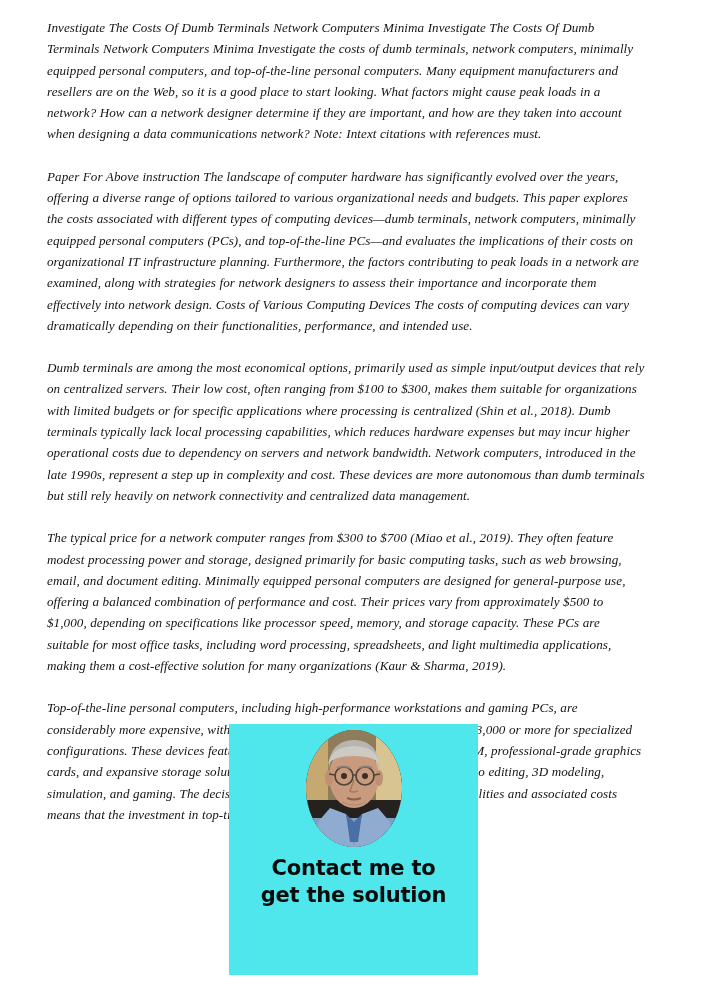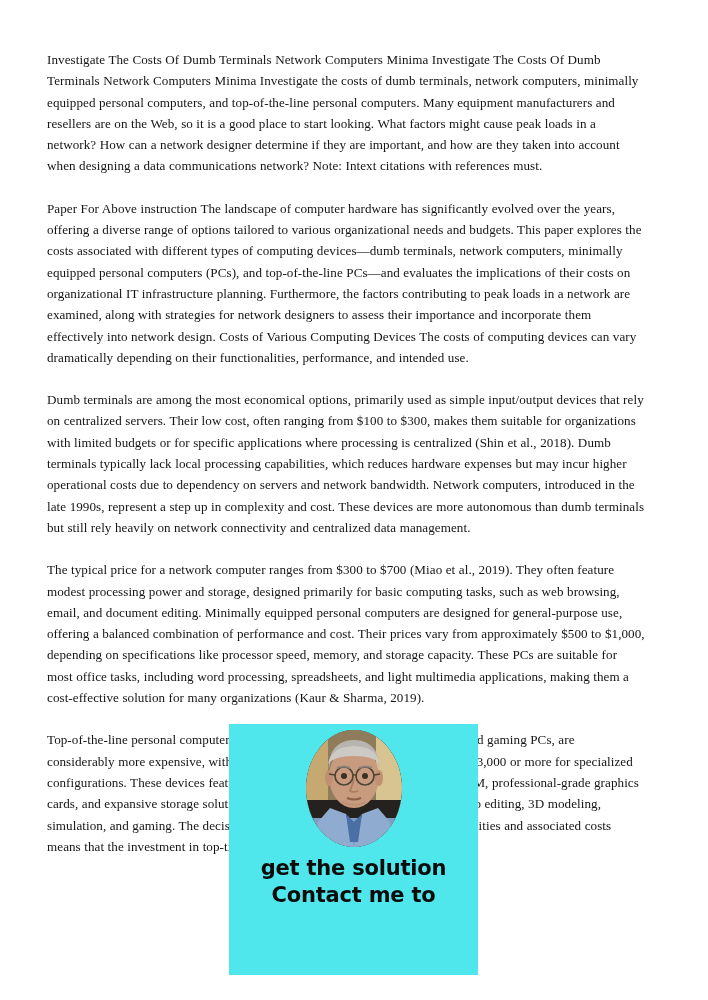--- a/index.html
+++ b/index.html
@@ -21,22 +21,23 @@
     left: 0;
     top: 0;
     width: 708px;
     height: 1000px;
     background: #ffffff;
   }
 
   #doc-body {
     position: absolute;
     left: 47px;
-    top: 49px;
+    top: 17px;
     width: 598px;
+    font-style: italic;
   }
 
   .doc-paragraph {
     font-family: "Liberation Serif", "DejaVu Serif", serif;
     font-size: 13.1px;
     line-height: 21.3px;
     color: #141414;
     text-align: left;
     margin: 0 0 21px 0;
     letter-spacing: 0.005em;
@@ -140,20 +141,20 @@
           <path d="M31 38 q7 -3 13 0" stroke="#8b8279" stroke-width="2" fill="none"></path>
           <path d="M53 38 q7 -3 13 0" stroke="#8b8279" stroke-width="2" fill="none"></path>
           <path d="M48 50 q-3 8 -4 11 q3 2 8 0" stroke="#a87a5e" stroke-width="1.6" fill="none"></path>
           <path d="M41 68 q7 3 14 0" stroke="#8e5f49" stroke-width="2" fill="none"></path>
           <path d="M36 72 q12 6 24 0" stroke="#b58a70" stroke-width="1.2" fill="none"></path>
         </g>
       </svg>
     </div>
 
     <div id="promo-headline">
+      <span class="promo-line">Contact me to</span>
       <span class="promo-line">get the solution</span>
-      <span class="promo-line">Contact me to</span>
     </div>
 
 
   </div>
 
 </div>
 
 </body></html>

